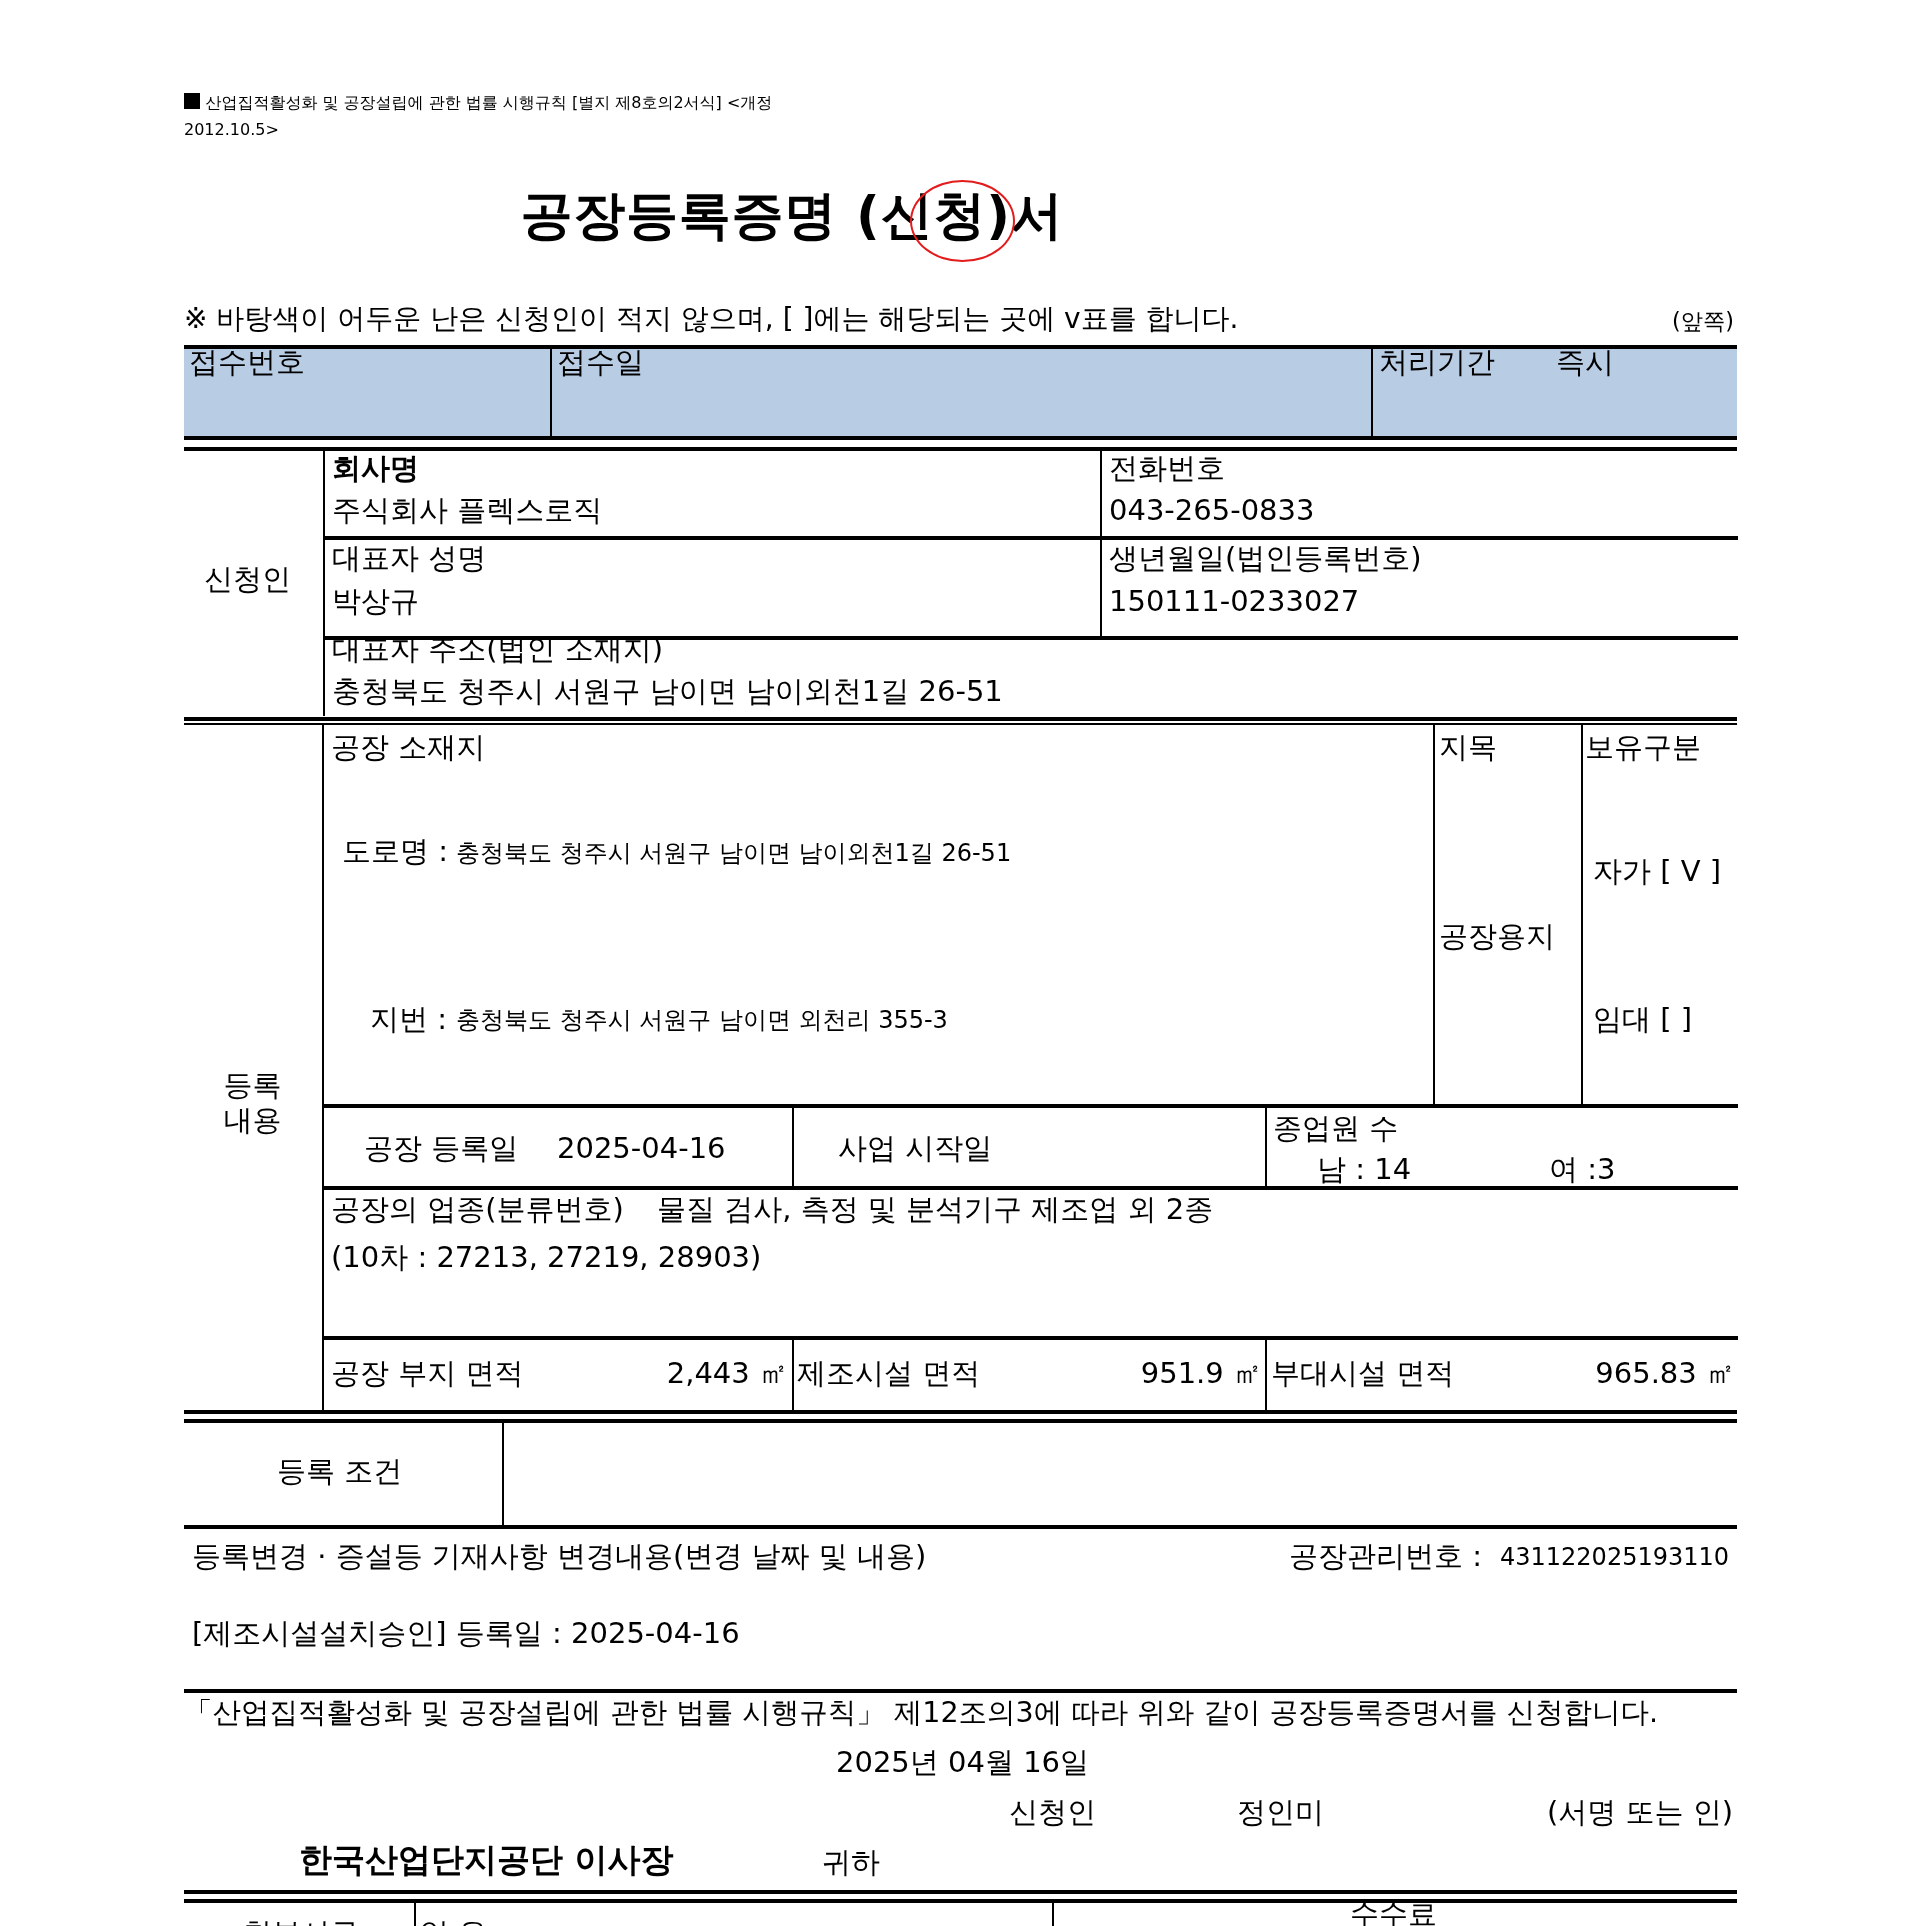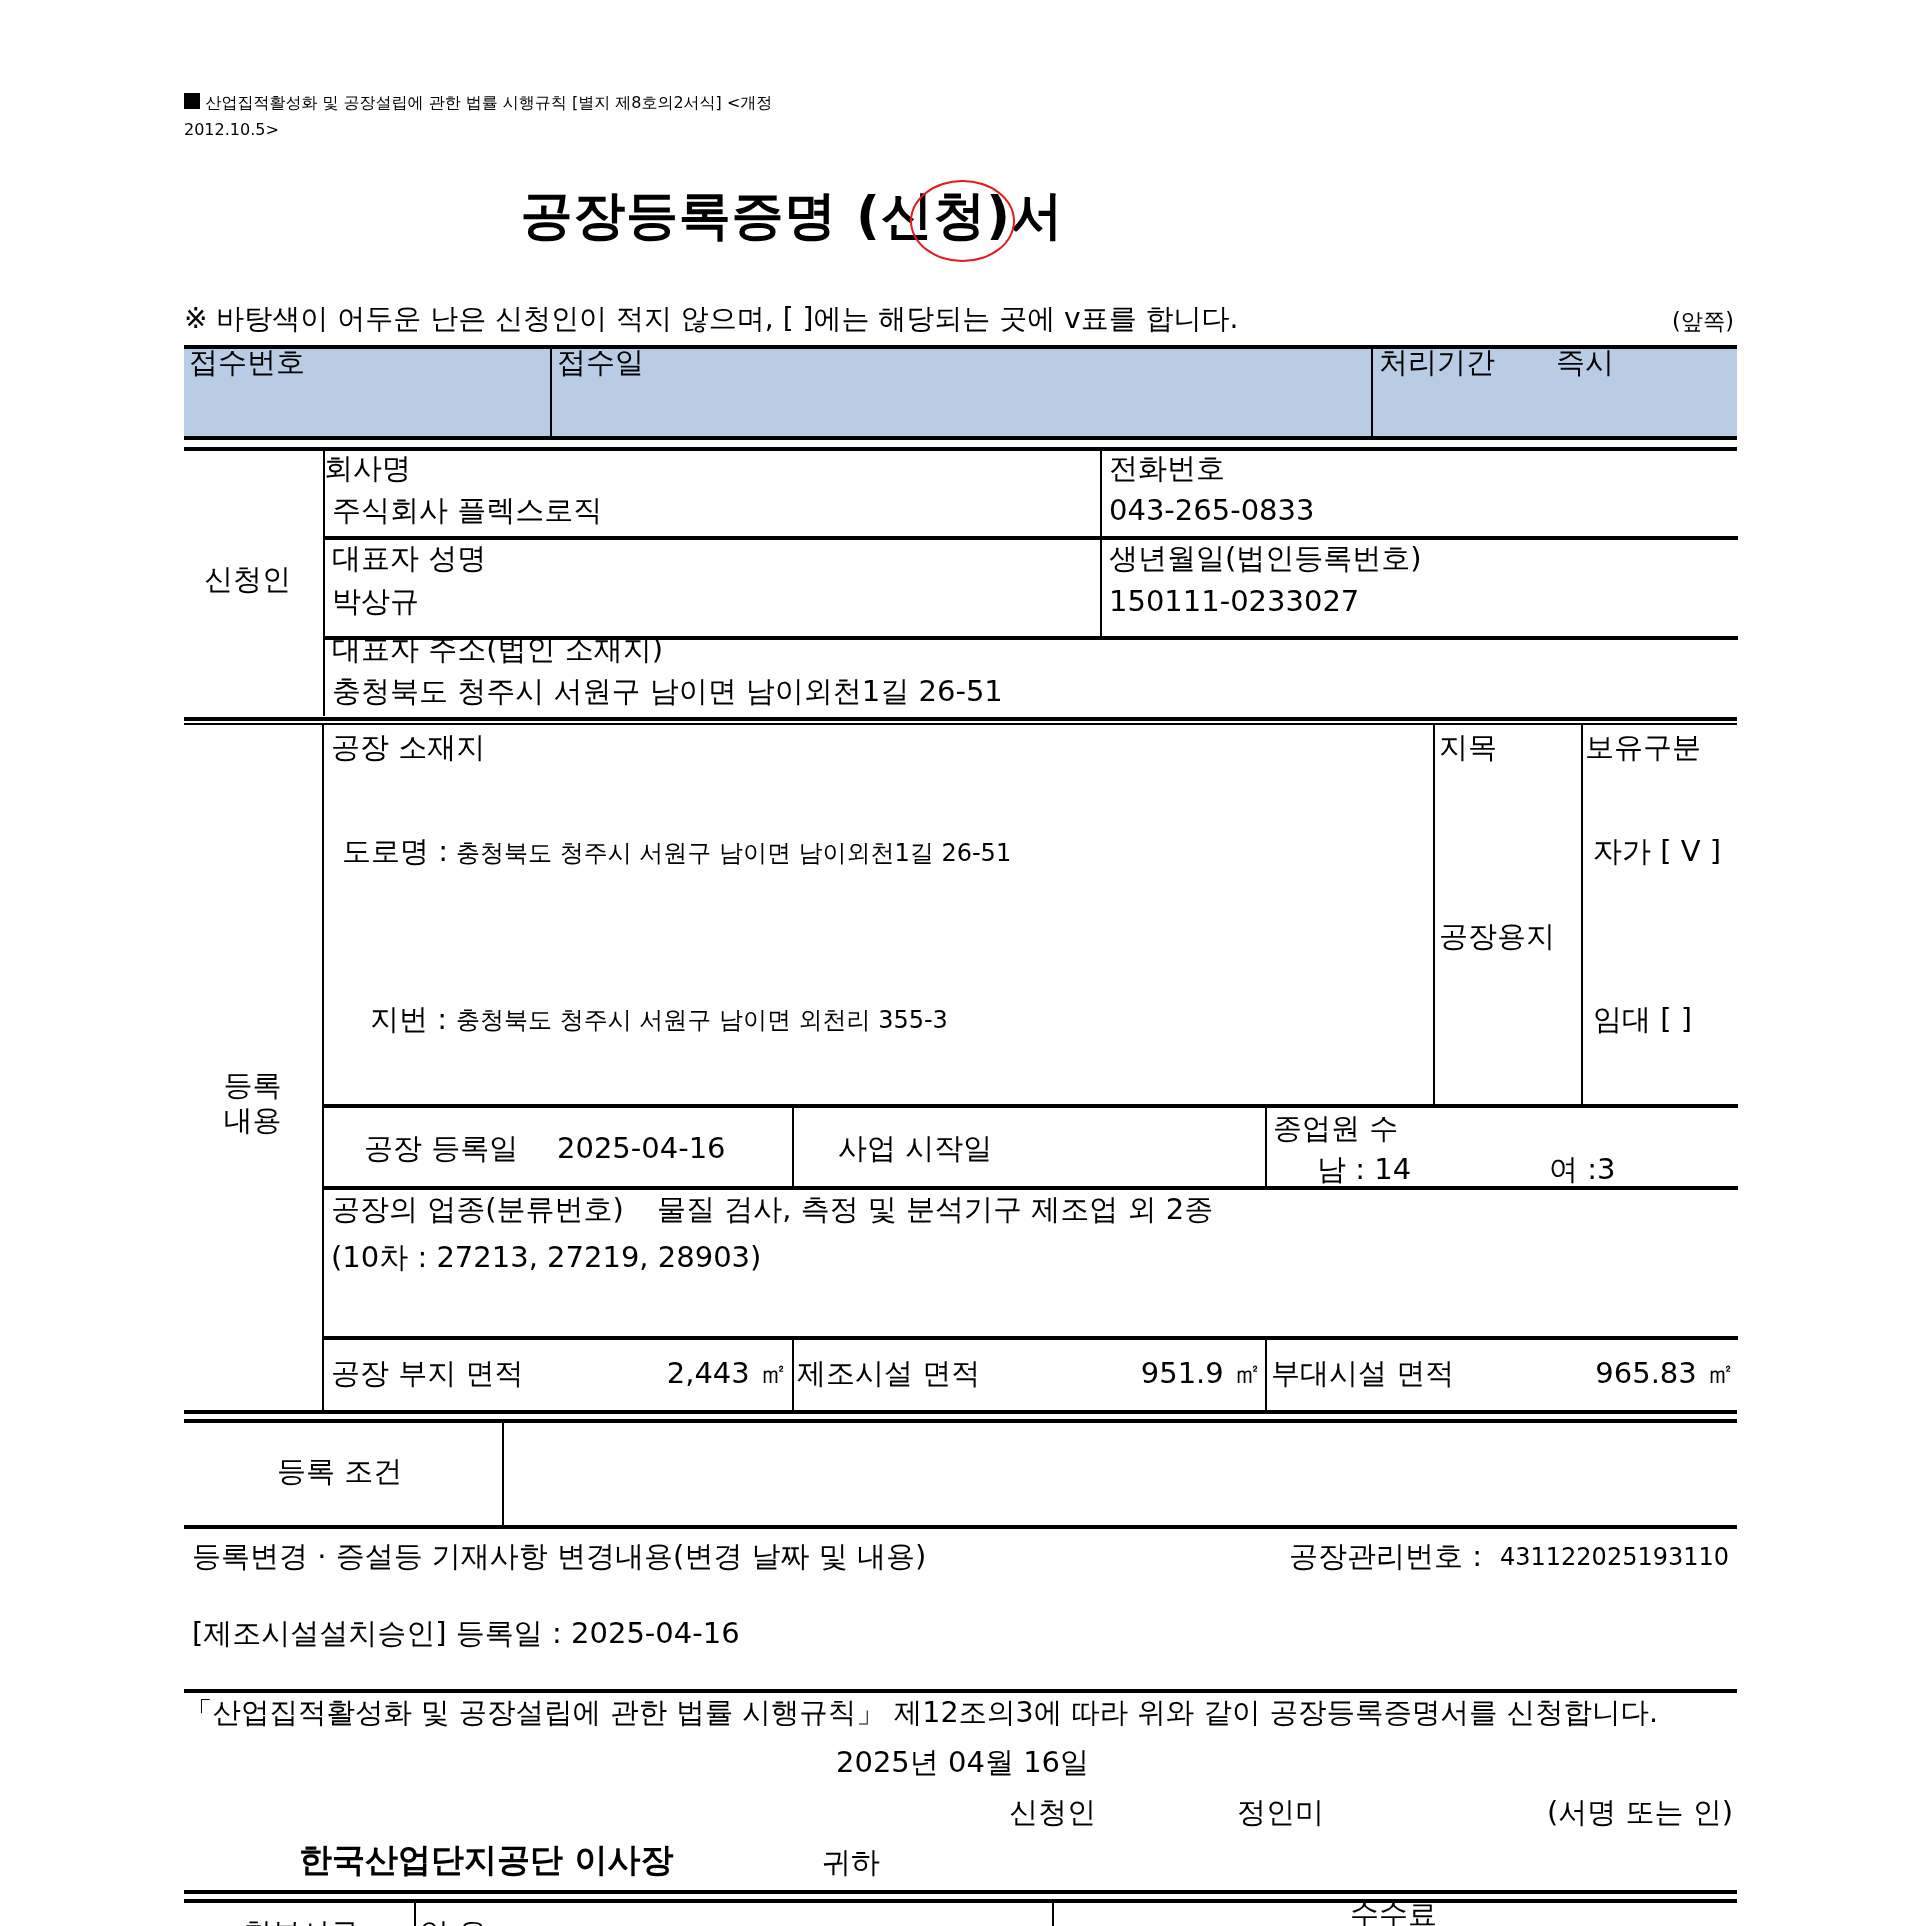--- a/index.html
+++ b/index.html
@@ -55,21 +55,21 @@
   <div class="t" style="left:1379px; top:345px;">처리기간</div>
   <div class="t" style="left:1556px; top:345px;">즉시</div>
 
   <div class="hline" style="left:184px; top:447px; width:1553px;"></div>
   <div class="vline" style="left:323px; top:449px; height:267px;"></div>
   <div class="vline" style="left:1100px; top:449px; height:189px;"></div>
   <div class="hline" style="left:323px; top:536px; width:1415px;"></div>
   <div class="hline" style="left:323px; top:636px; width:1415px;"></div>
 
   <div class="t" style="left:204px; top:562px;">신청인</div>
-  <div class="t" style="left:324px; top:451px;">회사명</div>
+  <div class="t" style="left:332px; top:451px;font-weight:bold;">회사명</div>
   <div class="t" style="left:332px; top:493px;">주식회사 플렉스로직</div>
   <div class="t" style="left:1109px; top:451px;">전화번호</div>
   <div class="t" style="left:1109px; top:493px;">043-265-0833</div>
   <div class="t" style="left:332px; top:541px;">대표자 성명</div>
   <div class="t" style="left:332px; top:584px;">박상규</div>
   <div class="t" style="left:1109px; top:541px;">생년월일(법인등록번호)</div>
   <div class="t" style="left:1109px; top:584px;">150111-0233027</div>
   <div class="t" style="left:332px; top:632px;">대표자 주소(법인 소재지)</div>
   <div class="t" style="left:332px; top:674px;">충청북도 청주시 서원구 남이면 남이외천1길 26-51</div>
 
@@ -92,21 +92,21 @@
     <span>내용</span>
   </div>
   <div class="t" style="left:331px; top:730px;">공장 소재지</div>
   <div class="t" style="left:342px; top:834px;">도로명 :</div>
   <div class="ts" style="left:456px; top:839px;">충청북도 청주시 서원구 남이면 남이외천1길 26-51</div>
   <div class="t" style="left:370px; top:1002px;">지번 :</div>
   <div class="ts" style="left:456px; top:1006px;">충청북도 청주시 서원구 남이면 외천리 355-3</div>
   <div class="t" style="left:1439px; top:730px;">지목</div>
   <div class="t" style="left:1439px; top:919px;">공장용지</div>
   <div class="t" style="left:1585px; top:730px;text-align:right;">보유구분</div>
-  <div class="t" style="left:1593px; top:834px;">자가 [ V ]</div>
+  <div class="t" style="left:1593px; top:854px;">자가 [ V ]</div>
   <div class="t" style="left:1593px; top:1002px;">임대 [    ]</div>
 
   <div class="t" style="left:364px; top:1131px;">공장 등록일</div>
   <div class="t" style="left:557px; top:1131px;">2025-04-16</div>
   <div class="t" style="left:838px; top:1131px;">사업 시작일</div>
   <div class="t" style="left:1273px; top:1111px;">종업원 수</div>
   <div class="t" style="left:1317px; top:1152px;">남 : 14</div>
   <div class="t" style="left:1549px; top:1152px;">여 :3</div>
 
   <div class="t" style="left:331px; top:1192px;">공장의 업종(분류번호)</div>

